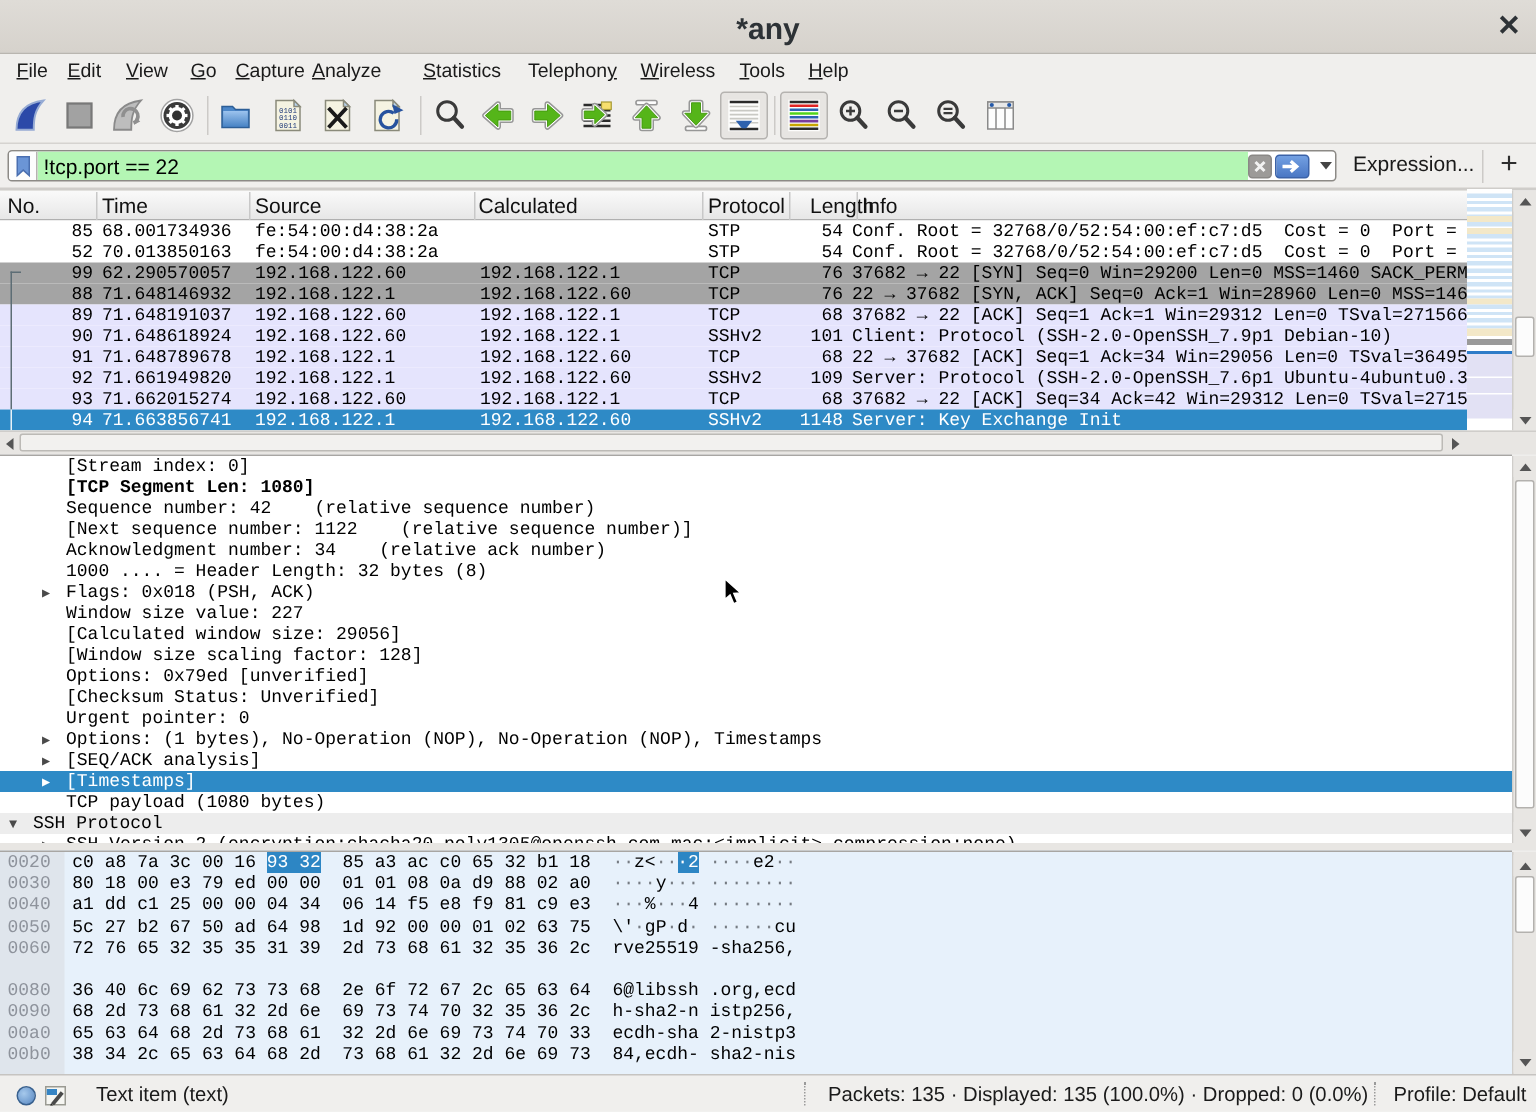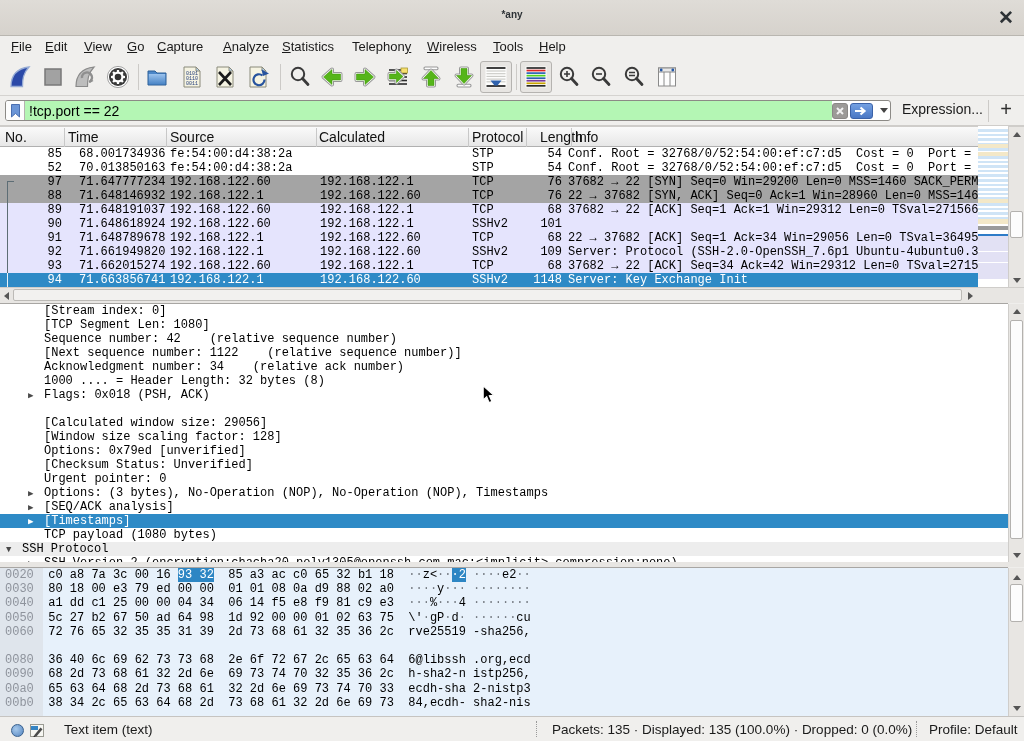--- a/index.html
+++ b/index.html
@@ -5,21 +5,21 @@
 * { margin:0; padding:0; box-sizing:border-box; }
 html,body { width:1024px; height:741px; overflow:hidden; }
 body { font-family:"Liberation Sans", sans-serif; }
 #app { position:absolute; top:0; left:0; width:1024px; height:741px; background:#efeeec; }
 .abs { position:absolute; }
 .mono { font-family:"Liberation Mono", monospace; font-size:12px; line-height:14px; white-space:pre; }
 
 #titlebar { top:0; left:0; width:1024px; height:36px;
   background:linear-gradient(#dfdcd7, #d6d2cc);
   border-bottom:1px solid #b9b6b0; }
-#title { top:9px; left:0; width:1024px; text-align:center; font-size:10px; font-weight:bold; color:#2d3236; }
+#title { top:9px; left:0; width:1024px; text-align:center; font-size:20px; font-weight:bold; color:#2d3236; }
 #closex { top:6px; left:994px; width:24px; height:24px; color:#2d3236; font-size:19px; font-weight:bold; text-align:center; line-height:24px; }
 
 #menubar { top:36px; left:0; width:1024px; height:22px; background:#f0efed; font-size:13px; color:#1a1a1a; }
 #menubar span.mi { position:absolute; top:3px; }
 
 #toolbar { top:58px; left:0; width:1024px; height:38px; background:#f0efed; border-bottom:1px solid #d5d3d0; }
 .tbsep { position:absolute; top:6px; width:1px; height:26px; background:#cccac7; }
 .ticon { position:absolute; top:7px; width:24px; height:24px; }
 .tbtn { position:absolute; top:3px; height:32px; border:1px solid #b5b3b0; border-radius:3px; background:#e7e5e2; }
 
@@ -31,21 +31,21 @@
 #fsep2 { position:absolute; top:4px; left:988px; width:1px; height:22px; background:#cccac7; }
 #fplus { position:absolute; top:1px; left:996px; width:20px; height:24px; font-size:20px; color:#2e2e2e; text-align:center; line-height:24px; }
 
 #plheader { top:126px; left:0; width:1024px; height:21px; background:linear-gradient(#fafafa,#e7e7e7); border-top:1px solid #cfcdca; border-bottom:1px solid #b0b0b0; font-size:14px; color:#111; }
 #plheader span { position:absolute; top:2px; }
 .colsep { position:absolute; top:1px; width:1px; height:19px; background:#c8c8c8; }
 #plrows { top:147px; left:0; width:978px; height:140px; background:#fff; overflow:hidden; }
 .prow { position:absolute; left:0; width:1400px; height:14px; }
 .prow span { position:absolute; top:0; }
 .c-num { left:0; width:62px; text-align:right; }
-.c-time { left:68px;margin-left:11px; }
+.c-time { left:68px; }
 .c-src { left:170px; }
 .c-dst { left:320px; }
 .c-proto { left:472px; }
 .c-len { left:500px; width:62px; text-align:right; }
 .c-info { left:568px; }
 .row-white { background:#ffffff; color:#000; }
 .row-gray { background:#a4a4a4; color:#000; }
 .row-lav { background:#e5e4fd; color:#000; }
 .row-sel { background:#2e8ac6; color:#fff; }
 
@@ -73,21 +73,21 @@
   <div class="abs" id="titlebar">
     <div class="abs" id="title">*any</div>
     <div class="abs" id="closex">✕</div>
   </div>
   <div class="abs" id="menubar">
     <span class="mi" style="left:11px"><u>F</u>ile</span>
     <span class="mi" style="left:45px"><u>E</u>dit</span>
     <span class="mi" style="left:84px"><u>V</u>iew</span>
     <span class="mi" style="left:127px"><u>G</u>o</span>
     <span class="mi" style="left:157px"><u>C</u>apture</span>
-    <span class="mi" style="left:223px"><u>A</u>nalyze</span>
+    <span class="mi" style="left:208px"><u>A</u>nalyze</span>
     <span class="mi" style="left:282px"><u>S</u>tatistics</span>
     <span class="mi" style="left:352px">Telephon<u>y</u></span>
     <span class="mi" style="left:427px"><u>W</u>ireless</span>
     <span class="mi" style="left:493px"><u>T</u>ools</span>
     <span class="mi" style="left:539px"><u>H</u>elp</span>
   </div>
   <div class="abs" id="toolbar">
       <div class="ticon" style="left:8px"><svg width="24" height="24" viewBox="0 0 24 24">
           <path d="M3 21.5 C3 10 8.5 3.5 21 2 C15 8.5 14.5 14.5 14.5 21.5 Z" fill="#2b49a8" stroke="#96abd4" stroke-width="1.3"></path>
         </svg></div>
@@ -265,24 +265,24 @@
     <span style="left:575px">Info</span>
     <div class="colsep" style="left:64px"></div>
     <div class="colsep" style="left:166px"></div>
     <div class="colsep" style="left:316px"></div>
     <div class="colsep" style="left:468px"></div>
     <div class="colsep" style="left:526px"></div>
     <div class="colsep" style="left:571px"></div>
   </div>
   <div class="abs mono" id="plrows"><div class="prow row-white" style="top:0px"><span class="c-num">85</span><span class="c-time">68.001734936</span><span class="c-src">fe:54:00:d4:38:2a</span><span class="c-dst"></span><span class="c-proto">STP</span><span class="c-len">54</span><span class="c-info">Conf. Root = 32768/0/52:54:00:ef:c7:d5  Cost = 0  Port = 0x8005</span></div>
 <div class="prow row-white" style="top:14px"><span class="c-num">52</span><span class="c-time">70.013850163</span><span class="c-src">fe:54:00:d4:38:2a</span><span class="c-dst"></span><span class="c-proto">STP</span><span class="c-len">54</span><span class="c-info">Conf. Root = 32768/0/52:54:00:ef:c7:d5  Cost = 0  Port = 0x8005</span></div>
-<div class="prow row-gray" style="top:28px"><span class="c-num">97</span><span class="c-time">71.647777234</span><span class="c-src">192.168.122.60</span><span class="c-dst">192.168.122.1</span><span class="c-proto">TCP</span><span class="c-len">76</span><span class="c-info">37682 → 22 [SYN] Seq=0 Win=29200 Len=0 MSS=1460 SACK_PERM=1</span></div>
+<div class="prow row-gray" style="top:28px"><span class="c-num">99</span><span class="c-time">62.290570057</span><span class="c-src">192.168.122.60</span><span class="c-dst">192.168.122.1</span><span class="c-proto">TCP</span><span class="c-len">76</span><span class="c-info">37682 → 22 [SYN] Seq=0 Win=29200 Len=0 MSS=1460 SACK_PERM=1</span></div>
 <div class="prow row-gray" style="top:42px"><span class="c-num">88</span><span class="c-time">71.648146932</span><span class="c-src">192.168.122.1</span><span class="c-dst">192.168.122.60</span><span class="c-proto">TCP</span><span class="c-len">76</span><span class="c-info">22 → 37682 [SYN, ACK] Seq=0 Ack=1 Win=28960 Len=0 MSS=1460 SACK_PERM=1 TSval=3649509278 TSecr=2715663604 WS=128</span></div>
 <div class="prow row-lav" style="top:56px"><span class="c-num">89</span><span class="c-time">71.648191037</span><span class="c-src">192.168.122.60</span><span class="c-dst">192.168.122.1</span><span class="c-proto">TCP</span><span class="c-len">68</span><span class="c-info">37682 → 22 [ACK] Seq=1 Ack=1 Win=29312 Len=0 TSval=2715663604 TSecr=3649509278</span></div>
-<div class="prow row-lav" style="top:70px"><span class="c-num">90</span><span class="c-time">71.648618924</span><span class="c-src">192.168.122.60</span><span class="c-dst">192.168.122.1</span><span class="c-proto">SSHv2</span><span class="c-len">101</span></div>
+<div class="prow row-lav" style="top:70px"><span class="c-num">90</span><span class="c-time">71.648618924</span><span class="c-src">192.168.122.60</span><span class="c-dst">192.168.122.1</span><span class="c-proto">SSHv2</span><span class="c-len">101</span><span class="c-info">Client: Protocol (SSH-2.0-OpenSSH_7.9p1 Debian-10)</span></div>
 <div class="prow row-lav" style="top:84px"><span class="c-num">91</span><span class="c-time">71.648789678</span><span class="c-src">192.168.122.1</span><span class="c-dst">192.168.122.60</span><span class="c-proto">TCP</span><span class="c-len">68</span><span class="c-info">22 → 37682 [ACK] Seq=1 Ack=34 Win=29056 Len=0 TSval=3649509278 TSecr=2715663618</span></div>
 <div class="prow row-lav" style="top:98px"><span class="c-num">92</span><span class="c-time">71.661949820</span><span class="c-src">192.168.122.1</span><span class="c-dst">192.168.122.60</span><span class="c-proto">SSHv2</span><span class="c-len">109</span><span class="c-info">Server: Protocol (SSH-2.0-OpenSSH_7.6p1 Ubuntu-4ubuntu0.3)</span></div>
 <div class="prow row-lav" style="top:112px"><span class="c-num">93</span><span class="c-time">71.662015274</span><span class="c-src">192.168.122.60</span><span class="c-dst">192.168.122.1</span><span class="c-proto">TCP</span><span class="c-len">68</span><span class="c-info">37682 → 22 [ACK] Seq=34 Ack=42 Win=29312 Len=0 TSval=2715663618 TSecr=3649509295</span></div>
 <div class="prow row-sel" style="top:126px"><span class="c-num">94</span><span class="c-time">71.663856741</span><span class="c-src">192.168.122.1</span><span class="c-dst">192.168.122.60</span><span class="c-proto">SSHv2</span><span class="c-len">1148</span><span class="c-info">Server: Key Exchange Init</span></div>
 <div style="position:absolute;left:7px;top:34px;width:1px;height:92px;background:#5d6d75"></div><div style="position:absolute;left:7px;top:34px;width:7px;height:1px;background:#5d6d75"></div><div style="position:absolute;left:7px;top:126px;width:1px;height:14px;background:#e8f2f8"></div></div>
   <div class="abs" id="minimap" style="top:126px;left:978px;width:30px;height:161px;background:#ffffff;overflow:hidden">
       <div style="position:absolute;top:3px;left:0;width:30px;height:2.6px;background:#cfe4f6"></div>
       <div style="position:absolute;top:7.6px;left:0;width:30px;height:2.6px;background:#cfe4f6"></div>
       <div style="position:absolute;top:12.2px;left:0;width:30px;height:2.6px;background:#cfe4f6"></div>
       <div style="position:absolute;top:16.8px;left:0;width:30px;height:0.7px;background:#cfe4f6"></div>
@@ -343,32 +343,33 @@
   <div class="sbbtn" style="top:2px">
         <div class="arr" style="left:4px;top:5px;border-left:4px solid transparent;border-right:4px solid transparent;border-bottom:5px solid #555"></div>
       </div>
   <div class="sbthumb" style="top:16px;height:38px"></div>
   <div class="sbbtn" style="top:133px">
         <div class="arr" style="left:4px;top:5px;border-left:4px solid transparent;border-right:4px solid transparent;border-top:5px solid #555"></div>
       </div>
 </div>
 
   <div class="abs mono" id="details"><div class="drow" style="top:0px;"><span class="dtxt" style="left:44px">[Stream index: 0]</span></div>
-<div class="drow" style="top:14px;"><span class="dtxt" style="left:44px">[TCP Segment Len: 1080]</span></div>
+<div class="drow" style="top:14px;font-weight:bold;"><span class="dtxt" style="left:44px">[TCP Segment Len: 1080]</span></div>
 <div class="drow" style="top:28px;"><span class="dtxt" style="left:44px">Sequence number: 42    (relative sequence number)</span></div>
 <div class="drow" style="top:42px;"><span class="dtxt" style="left:44px">[Next sequence number: 1122    (relative sequence number)]</span></div>
 <div class="drow" style="top:56px;"><span class="dtxt" style="left:44px">Acknowledgment number: 34    (relative ack number)</span></div>
 <div class="drow" style="top:70px;"><span class="dtxt" style="left:44px">1000 .... = Header Length: 32 bytes (8)</span></div>
 <div class="drow" style="top:84px;"><span class="tri" style="left:28px;color:#4a4a4a">▶</span><span class="dtxt" style="left:44px">Flags: 0x018 (PSH, ACK)</span></div>
+<div class="drow" style="top:98px;"><span class="dtxt" style="left:44px">Window size value: 227</span></div>
 <div class="drow" style="top:112px;"><span class="dtxt" style="left:44px">[Calculated window size: 29056]</span></div>
 <div class="drow" style="top:126px;"><span class="dtxt" style="left:44px">[Window size scaling factor: 128]</span></div>
 <div class="drow" style="top:140px;"><span class="dtxt" style="left:44px">Options: 0x79ed [unverified]</span></div>
 <div class="drow" style="top:154px;"><span class="dtxt" style="left:44px">[Checksum Status: Unverified]</span></div>
 <div class="drow" style="top:168px;"><span class="dtxt" style="left:44px">Urgent pointer: 0</span></div>
-<div class="drow" style="top:182px;"><span class="tri" style="left:28px;color:#4a4a4a">▶</span><span class="dtxt" style="left:44px">Options: (3 bytes), No-Operation (NOP), No-Operation (NOP), Timestamps</span></div>
+<div class="drow" style="top:182px;"><span class="tri" style="left:28px;color:#4a4a4a">▶</span><span class="dtxt" style="left:44px">Options: (1 bytes), No-Operation (NOP), No-Operation (NOP), Timestamps</span></div>
 <div class="drow" style="top:196px;"><span class="tri" style="left:28px;color:#4a4a4a">▶</span><span class="dtxt" style="left:44px">[SEQ/ACK analysis]</span></div>
 <div class="drow" style="top:210px;background:#2e8ac6;color:#fff;"><span class="tri" style="left:28px;color:#fff">▶</span><span class="dtxt" style="left:44px">[Timestamps]</span></div>
 <div class="drow" style="top:224px;"><span class="dtxt" style="left:44px">TCP payload (1080 bytes)</span></div>
 <div class="drow" style="top:238px;background:#ededed;"><span class="tri" style="left:6px;color:#4a4a4a">▼</span><span class="dtxt" style="left:22px">SSH Protocol</span></div>
 <div class="drow" style="top:252px;"><span class="tri" style="left:28px;color:#4a4a4a">▶</span><span class="dtxt" style="left:44px">SSH Version 2 (encryption:chacha20-poly1305@openssh.com mac:&lt;implicit&gt; compression:none)</span></div></div>
   <div class="abs" id="divider" style="top:562px;left:0;width:1024px;height:5px;background:#e8e6e3"></div>
   <div class="abs mono" id="hexpane"><div style="position:absolute;left:0;top:0;width:43px;height:148px;background:#dfe5ec"></div><div class="hrow mono" style="top:0px"><span class="off">0020</span>  c0 a8 7a 3c 00 16 <span class="hl">93 32</span>  85 a3 ac c0 65 32 b1 18  <span class="dim">·</span><span class="dim">·</span>z&lt;<span class="dim">·</span><span class="dim">·</span><span class="hl">·2</span> <span class="dim">·</span><span class="dim">·</span><span class="dim">·</span><span class="dim">·</span>e2<span class="dim">·</span><span class="dim">·</span></div>
 <div class="hrow mono" style="top:14px"><span class="off">0030</span>  80 18 00 e3 79 ed 00 00  01 01 08 0a d9 88 02 a0  <span class="dim">·</span><span class="dim">·</span><span class="dim">·</span><span class="dim">·</span>y<span class="dim">·</span><span class="dim">·</span><span class="dim">·</span> <span class="dim">·</span><span class="dim">·</span><span class="dim">·</span><span class="dim">·</span><span class="dim">·</span><span class="dim">·</span><span class="dim">·</span><span class="dim">·</span></div>
 <div class="hrow mono" style="top:28px"><span class="off">0040</span>  a1 dd c1 25 00 00 04 34  06 14 f5 e8 f9 81 c9 e3  <span class="dim">·</span><span class="dim">·</span><span class="dim">·</span>%<span class="dim">·</span><span class="dim">·</span><span class="dim">·</span>4 <span class="dim">·</span><span class="dim">·</span><span class="dim">·</span><span class="dim">·</span><span class="dim">·</span><span class="dim">·</span><span class="dim">·</span><span class="dim">·</span></div>
 <div class="hrow mono" style="top:43px"><span class="off">0050</span>  5c 27 b2 67 50 ad 64 98  1d 92 00 00 01 02 63 75  \'<span class="dim">·</span>gP<span class="dim">·</span>d<span class="dim">·</span> <span class="dim">·</span><span class="dim">·</span><span class="dim">·</span><span class="dim">·</span><span class="dim">·</span><span class="dim">·</span>cu</div>

